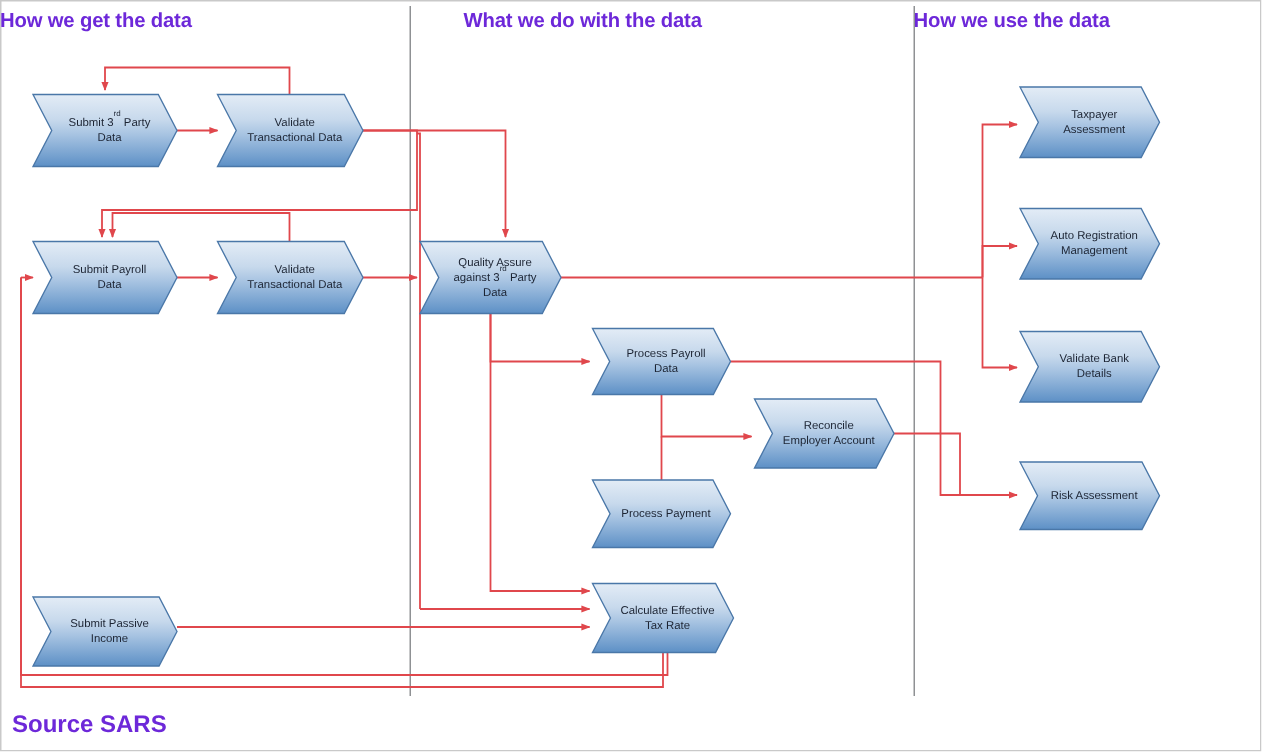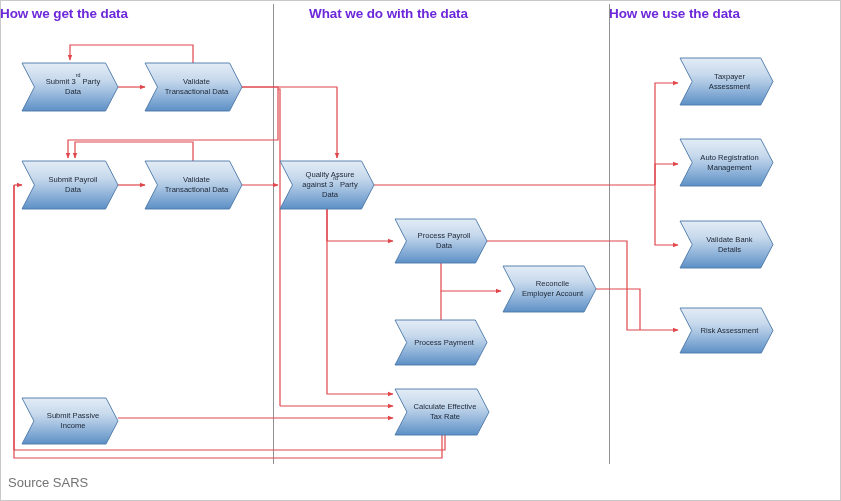--- a/index.html
+++ b/index.html
@@ -36,21 +36,21 @@
     font-size:7.6px;
     fill:#1c2433;
     font-family:"Liberation Sans", sans-serif;
     text-anchor:middle;
     dominant-baseline:middle;
   }
   .node-label tspan.sup{font-size:5.3px;baseline-shift:super;}
   .source-text{
     position:absolute;
     left:8px;top:475px;
-    font-weight:normal;font-size:13px;color:#737373;
+    font-weight:bold;font-size:16px;color:#6d28d9;
   }
 </style>
 </head>
 <body>
 
 <div id="canvas">
 
   <div class="frame"></div>
 
   <div class="swim-title" style="left:0px;top:6px;width:273px;">How we get the data</div>

